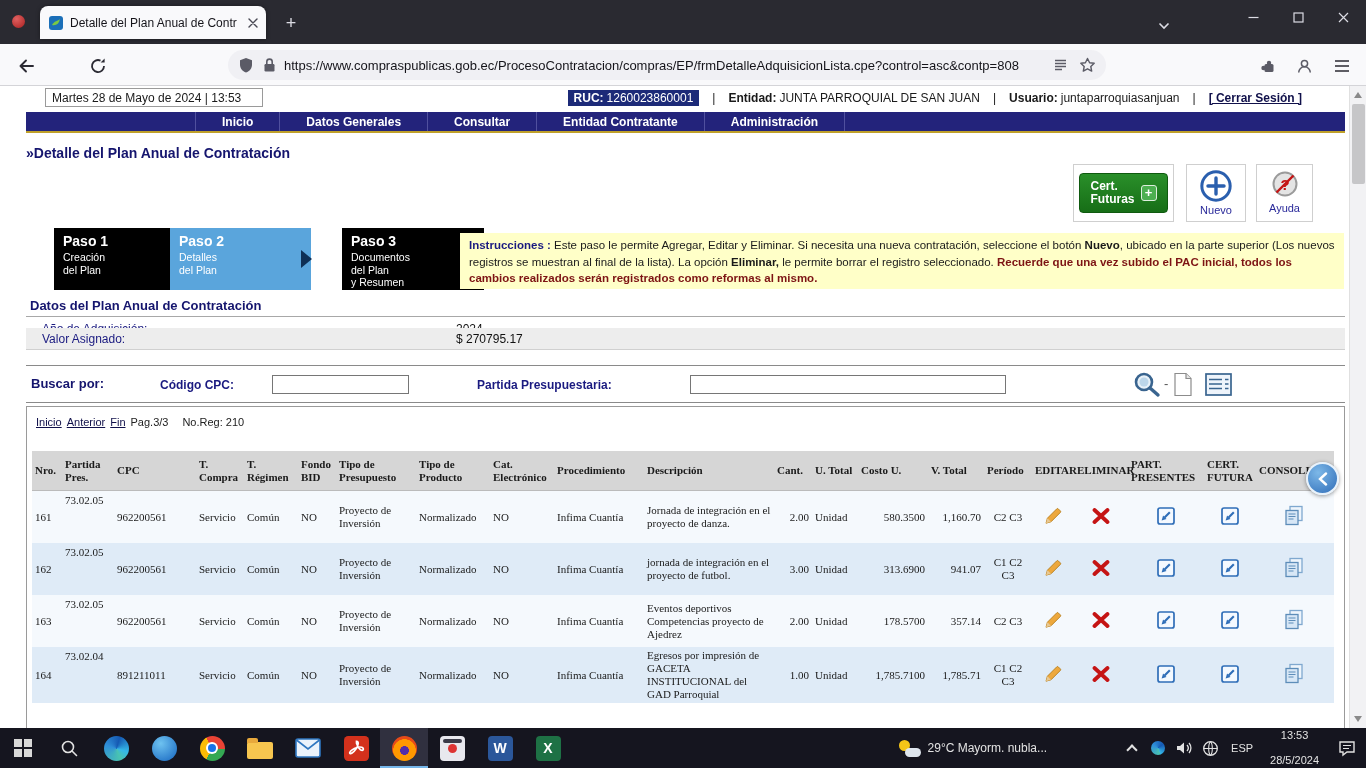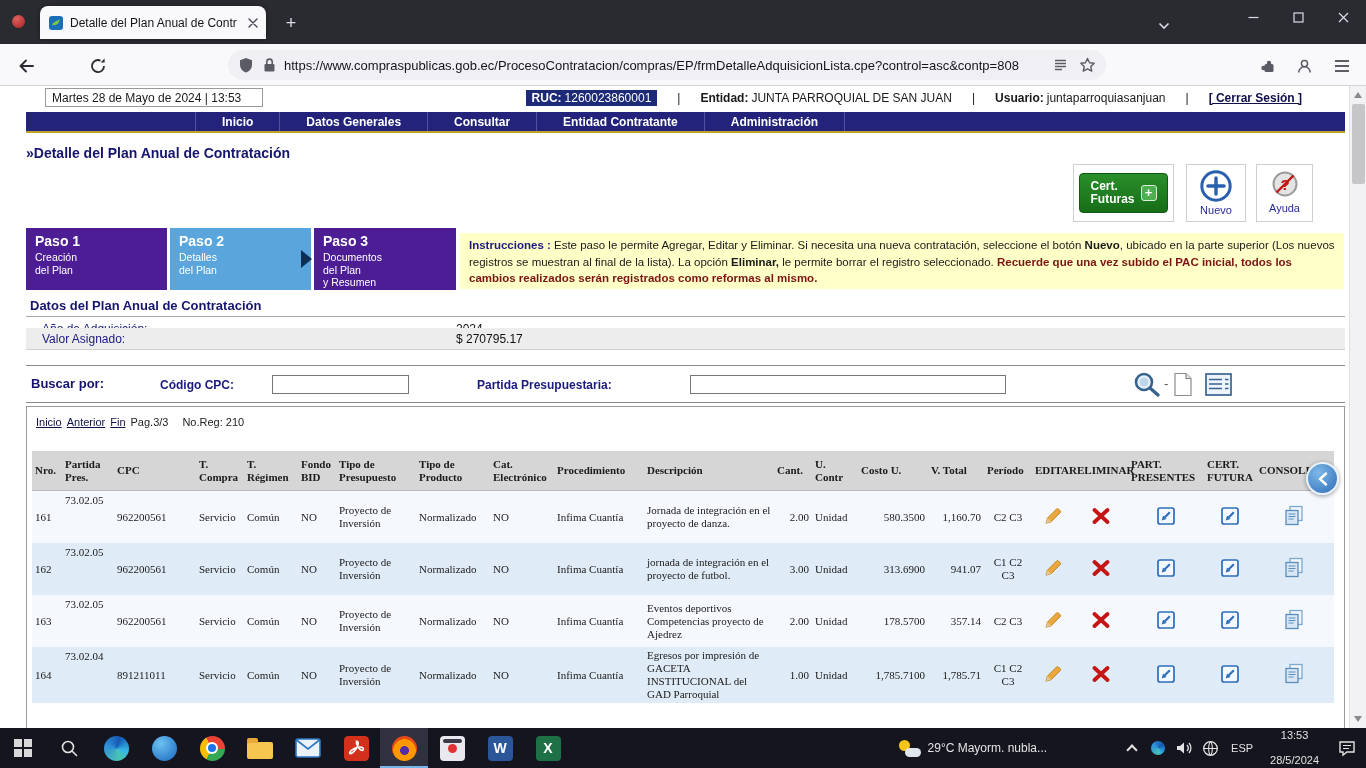--- a/index.html
+++ b/index.html
@@ -29,21 +29,21 @@
   .url-input { flex:1; border:none; background:transparent; font-family:"Liberation Sans",sans-serif; font-size:13px;
     color:#15141a; margin:0 8px; outline:none; min-width:0; }
   #extensions-btn { left:1254px; } #account-btn { left:1290px; } #menu-btn { left:1328px; }
 
   
   #viewport { position:absolute; left:0; top:86px; width:1349px; height:642px; background:#fff; overflow:hidden; }
 
   .infobar { position:absolute; left:0; top:0; width:100%; height:24px; font-size:12px; color:#1a1a1a; }
   .date-box { position:absolute; left:45px; top:2px; width:218px; height:19px; border:1px solid #9a9a9a;
     display:flex; align-items:center; padding-left:6px; }
-  .session-right { position:absolute; right:47px; top:2px; height:19px; display:flex; align-items:center; gap:20px; white-space:nowrap; }
+  .session-right { position:absolute; right:47px; top:2px; height:19px; display:flex; align-items:center; gap:13px; white-space:nowrap; }
   .ruc-chip { background:#1c2a78; color:#fff; padding:1px 6px; }
   .ruc-chip b { margin-right:4px; }
   .session-right b { margin-right:3px; }
   .logout { font-weight:bold; text-decoration:underline; color:#10104a; cursor:pointer; }
 
   .navbar { position:absolute; left:26px; top:26px; width:1319px; height:21px; background:#23237b;
     border-bottom:2px solid #bfa02a; display:flex; align-items:stretch; }
   .nav-spacer { width:170px; border-right:1px solid #50509e; }
   .nav-item { color:#fff; font-size:12px; font-weight:bold; display:flex; align-items:center; padding:0 26px;
     border-right:1px solid #50509e; cursor:pointer; }
@@ -56,21 +56,21 @@
   #ayuda-cell { left:1256px; width:57px; }
   .cert-btn { margin:8px 5px; height:40px; background:linear-gradient(#2a8f2a,#176e17); border:1px solid #0f5a0f;
     border-radius:4px; display:flex; align-items:center; justify-content:center; gap:6px; cursor:pointer; }
   .cert-txt { color:#fff; font-weight:bold; font-size:12px; line-height:13px; text-align:left; }
   .cert-plus { width:16px; height:16px; background:#4caf50; border:1px solid #dfeedf; border-radius:3px; color:#fff;
     font-weight:bold; font-size:13px; line-height:14px; text-align:center; }
   .icon-stack { display:flex; flex-direction:column; align-items:center; padding-top:4px; cursor:pointer; }
   .icon-label { font-size:11px; color:#2a2a9a; margin-top:1px; }
 
   .step { position:absolute; top:142px; height:62px; color:#fff; padding:5px 9px; }
-  .step-dark { background:#4c1d95; }
+  .step-dark { background:#000000;margin-left:28px; }
   .step-light { background:#5aa5dc; }
   #paso1 { left:26px; width:141px; } #paso2 { left:170px; width:141px; } #paso3 { left:314px; width:142px; }
   .step-title { font-size:14px; font-weight:bold; margin-bottom:2px; }
   .step-line { font-size:10.5px; line-height:12.5px; }
   .step-arrow { position:absolute; left:301px; top:164px; width:0; height:0; border-top:9px solid transparent;
     border-bottom:9px solid transparent; border-left:11px solid #0e2f55; z-index:2; }
 
   .instructions { position:absolute; left:460px; top:147px; width:884px; height:56px; background:#ffffc8;
     padding:4px 9px; font-size:11.5px; line-height:16.5px; color:#1a1a1a; }
   .instr-label { color:#1a1a80; font-weight:bold; }
@@ -368,21 +368,21 @@
           <div class="th c2">CPC</div>
           <div class="th c3">T. Compra</div>
           <div class="th c4">T. Régimen</div>
           <div class="th c5">Fondo BID</div>
           <div class="th c6">Tipo de Presupuesto</div>
           <div class="th c7">Tipo de Producto</div>
           <div class="th c8">Cat. Electrónico</div>
           <div class="th c9">Procedimiento</div>
           <div class="th c10">Descripción</div>
           <div class="th c11">Cant.</div>
-          <div class="th c12">U. Contr</div>
+          <div class="th c12">U. Total</div>
           <div class="th c13">Costo U.</div>
           <div class="th c14">V. Total</div>
           <div class="th c15">Período</div>
           <div class="th c16">EDITAR</div>
           <div class="th c17">ELIMINAR</div>
           <div class="th c18">PART. PRESENTES</div>
           <div class="th c19">CERT. FUTURA</div>
           <div class="th c20">CONSOLIDAR</div>
         </div>
 

